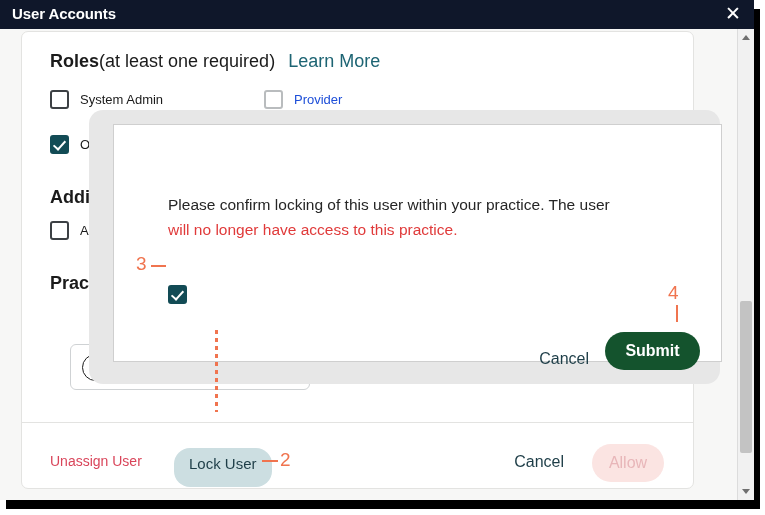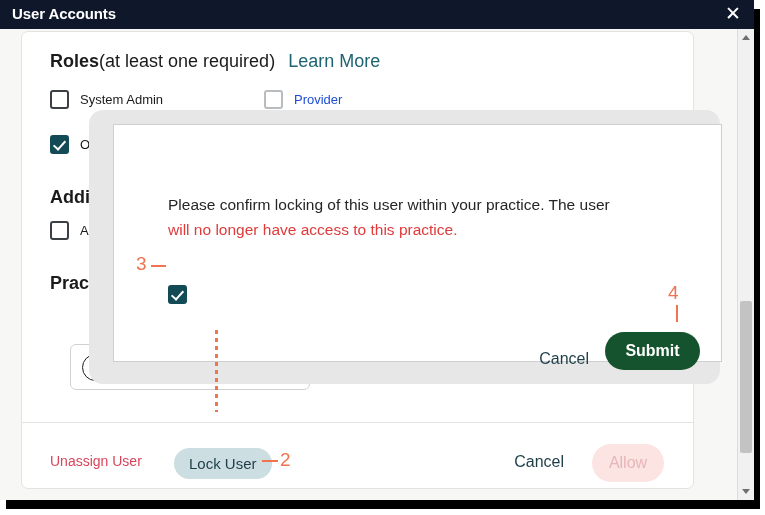--- a/index.html
+++ b/index.html
@@ -160,21 +160,21 @@
   .footer-link-red {
     position: absolute;
     font-size: 14px;
     color: #d9455a;
     cursor: pointer;
     white-space: nowrap;
   }
   #btn-lock-user {
     position: absolute;
     left: 152px; top: 416px;
-    height: 31px;
+    height: 39px;
     padding: 0 15px;
     background: #ccdee1;
     border-radius: 16px;
     font-size: 15px;
     color: #1d3d47;
     line-height: 31px;
     white-space: nowrap;
     cursor: pointer;
   }
   #btn-footer-cancel {

